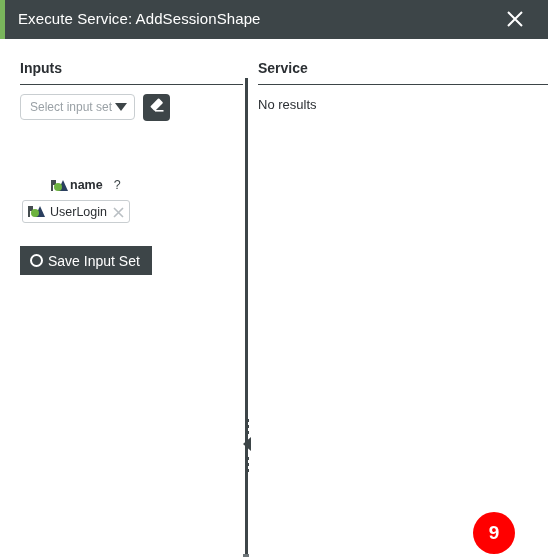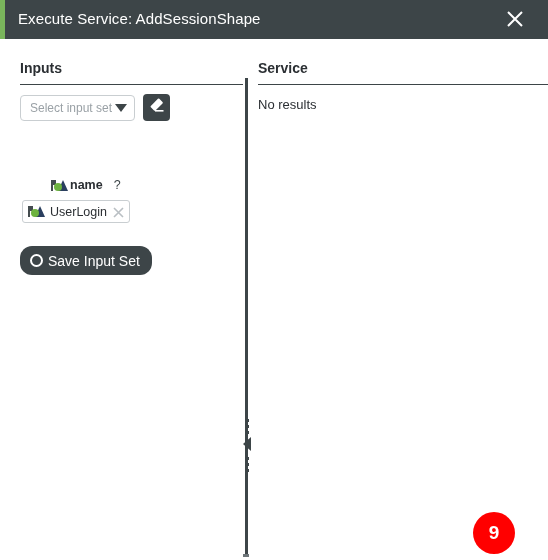--- a/index.html
+++ b/index.html
@@ -128,21 +128,21 @@
     border-bottom: 7px solid transparent;
     border-right: 8px solid #3d4548;
   }
 
   
   .inputset-row {
     position: absolute;
     left: 20px;
     top: 55px;
     display: flex;
-    align-items: center;
+    align-items: flex-start;
   }
   .select-inputset {
     width: 115px;
     height: 26px;
     border: 1px solid #c9ced1;
     border-radius: 4px;
     background: #ffffff;
     display: flex;
     align-items: center;
     justify-content: space-between;
@@ -257,21 +257,21 @@
     border-bottom: 11px solid #2a3f5f;
   }
 
   
   .save-btn {
     position: absolute;
     left: 20px;
     top: 207px;
     height: 29px;
     background: #3d4548;
-    border-radius: 12px;
+    border-radius: 0;
     display: flex;
     align-items: center;
     padding: 0 12px 0 10px;
     box-sizing: border-box;
     cursor: pointer;
   }
   .ring {
     width: 13px;
     height: 13px;
     border: 2px solid #ffffff;

